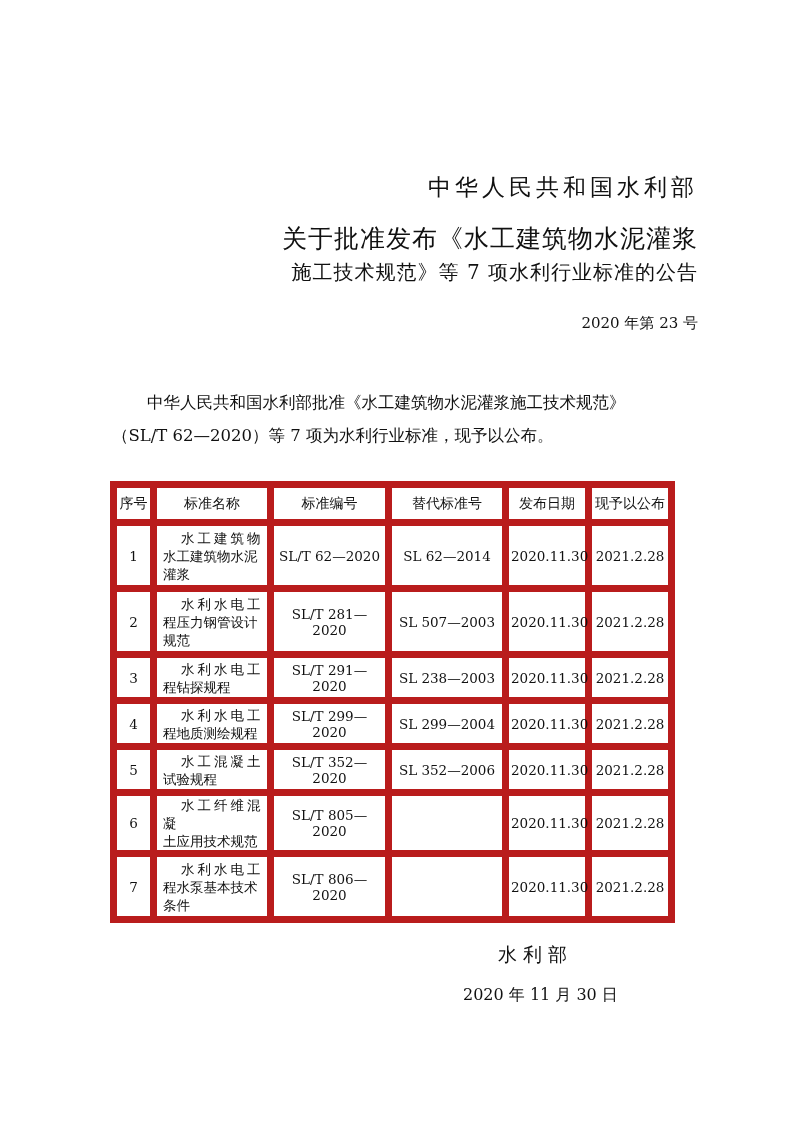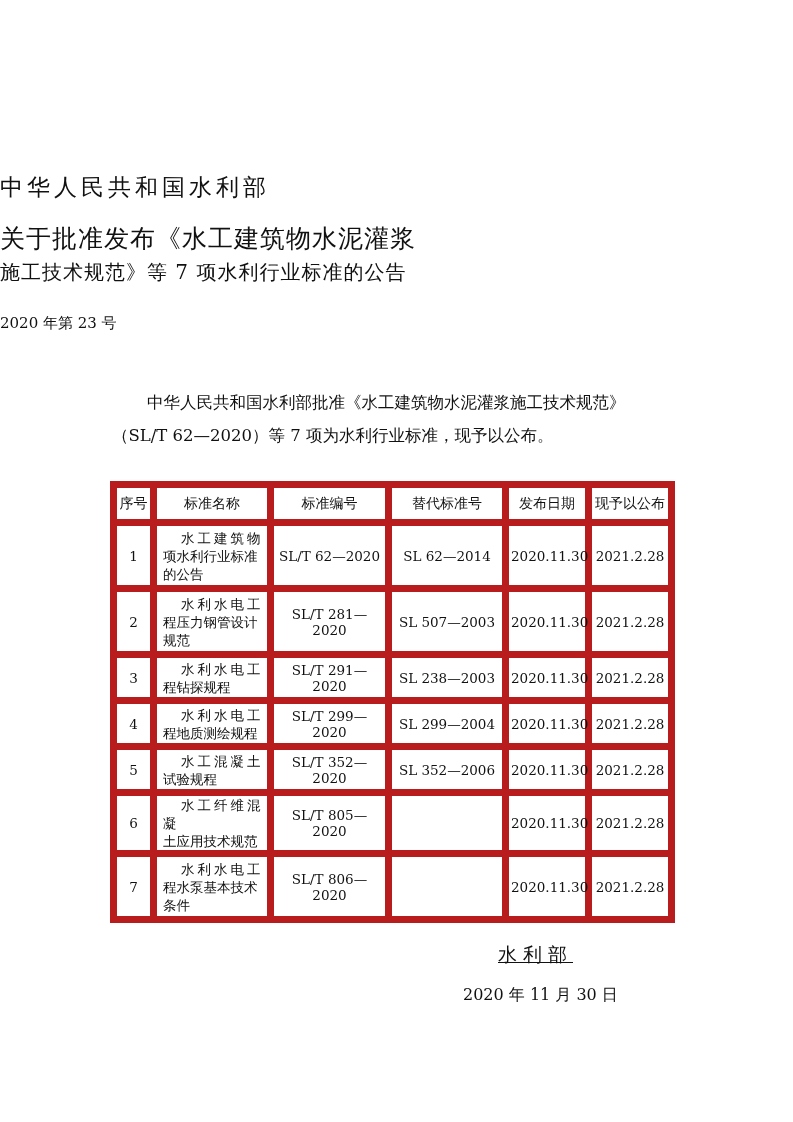--- a/index.html
+++ b/index.html
@@ -1,37 +1,37 @@
 <!DOCTYPE html>
 <html><head>
 <meta charset="utf-8">
 <style>
   html, body { margin: 0; padding: 0; background: #ffffff; }
   body {
     width: 793px; height: 1122px; position: relative; overflow: hidden;
     font-family: "DejaVu Serif", "Liberation Serif", serif; color: #111;
   }
-  .center { position: absolute; left: 0; width: 690px; text-align: left; }
+  .center { position: absolute; left: 8px; width: 690px; text-align: right; }
   #org { top: 172px; font-size: 23px; letter-spacing: 4px; }
   #t1 { top: 222px; font-size: 25px; letter-spacing: 1px; }
   #t2 { top: 259px; font-size: 20px; letter-spacing: 1px; }
   #docno { top: 314px; font-size: 15px; }
   .para { position: absolute; left: 112px; width: 560px; font-size: 16.5px; line-height: 33px; }
   #p1 { top: 386px; text-indent: 35px; }
   table {
     position: absolute; left: 110px; top: 481px; width: 558px;
     border-collapse: collapse; border: 2px solid #111; font-size: 13.5px;
     table-layout: fixed;
   }
   th, td { border: 7px solid #b91c1c; text-align: center; padding: 0 2px; font-weight: normal; }
   th { height: 31px; font-size: 14px; }
   td.name { text-align: left; padding-left: 6px; line-height: 18px; }
   td.name span.first { display: block; text-indent: 18px; letter-spacing: 3px; }
   .r3 { height: 66px; } .r2 { height: 46px; }
-  #sign { position: absolute; left: 498px; top: 942px; font-size: 19px; letter-spacing: 6px; text-decoration: underline; }
+  #sign { position: absolute; left: 498px; top: 942px; font-size: 19px; letter-spacing: 6px; }
   #sdate { position: absolute; left: 463px; top: 985px; font-size: 16px; }
 </style>
 </head>
 <body>
 
 <div class="center" id="org">中华人民共和国水利部</div>
 <div class="center" id="t1">关于批准发布《水工建筑物水泥灌浆</div>
 <div class="center" id="t2">施工技术规范》等 7 项水利行业标准的公告</div>
 <div class="center" id="docno">2020 年第 23 号</div>
 
@@ -52,21 +52,21 @@
       <th>标准名称</th>
       <th>标准编号</th>
       <th>替代标准号</th>
       <th>发布日期</th>
       <th>现予以公布</th>
     </tr>
   </thead>
   <tbody id="tbody">
       <tr class="r3">
         <td>1</td>
-        <td class="name"><span class="first">水工建筑物</span><span>项水利行业标准的公告</span></td>
+        <td class="name"><span class="first">水工建筑物</span><span>水工建筑物水泥灌浆</span></td>
         <td>SL/T 62—2020</td>
         <td>SL 62—2014</td>
         <td>2020.11.30</td>
         <td>2021.2.28</td>
       </tr>
       <tr class="r3">
         <td>2</td>
         <td class="name"><span class="first">水利水电工</span><span>程压力钢管设计规范</span></td>
         <td>SL/T 281—2020</td>
         <td>SL 507—2003</td>

